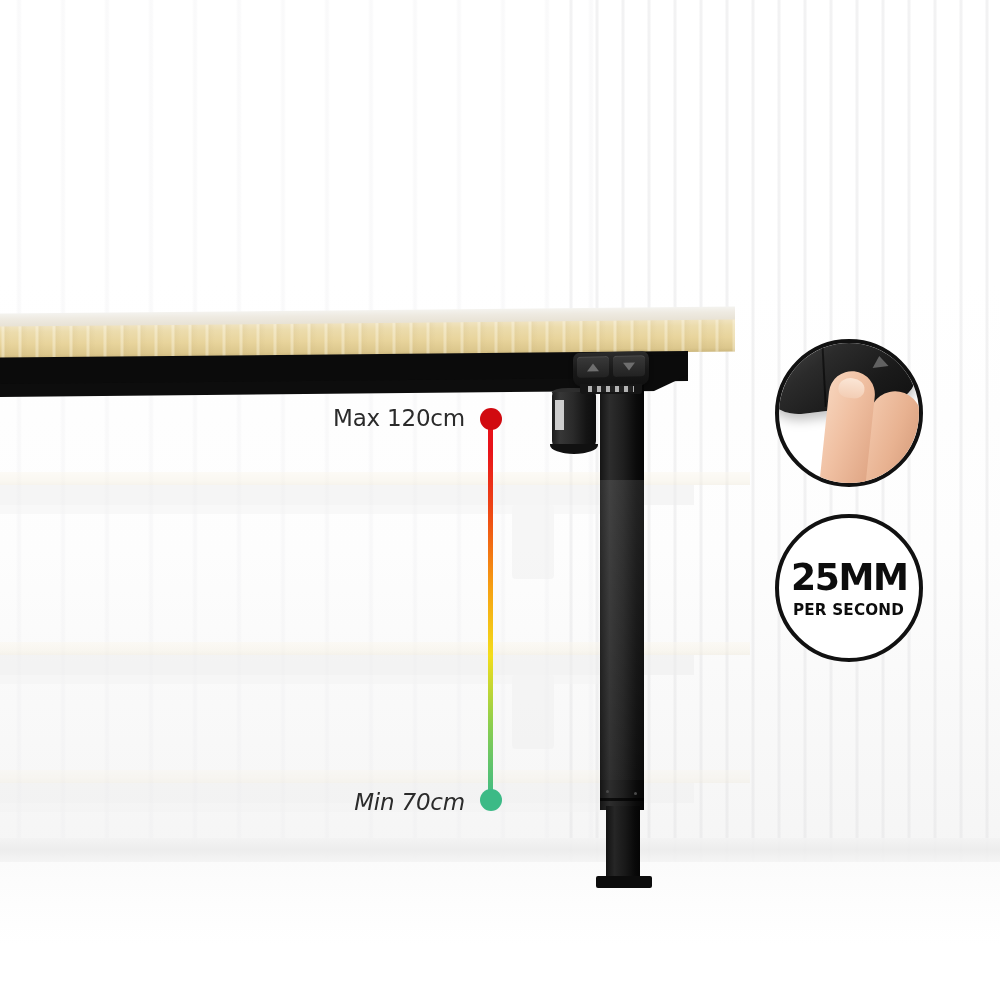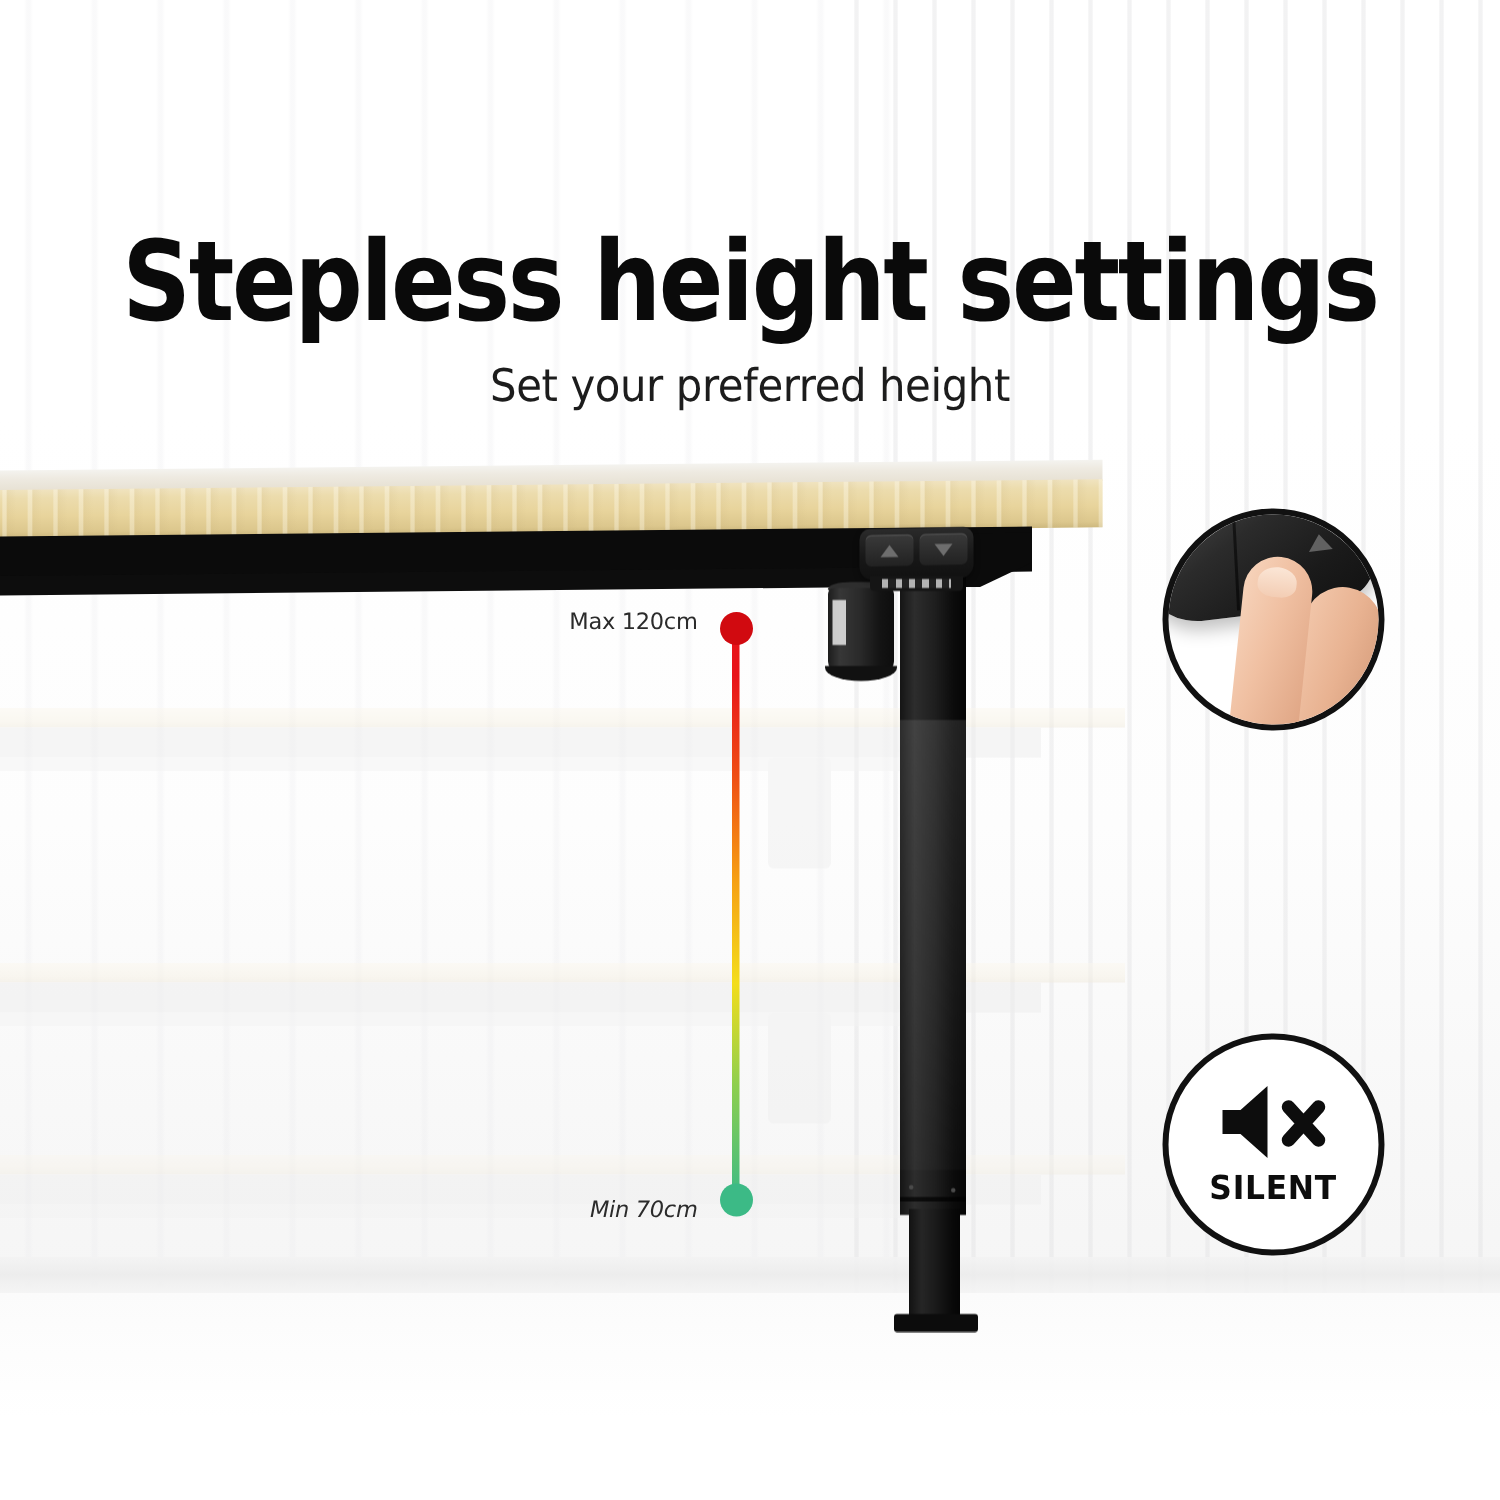--- a/index.html
+++ b/index.html
@@ -373,21 +373,21 @@
     background: #d10a10;
   }
   .scale-dot.min {
     bottom: -11px;
     background: #3cba86;
   }
   .scale-label {
     position: absolute;
     right: 30px;
     font-family: "DejaVu Sans", sans-serif;
-    font-size: 15px;
+    font-size: 23px;
     letter-spacing: -0.2px;
     color: #2b2b2b;
     white-space: nowrap;
   }
   .scale-label.max { top: -15px; }
   .scale-label.min { bottom: -15px; font-style: italic; }
 
   
   .badge {
     position: absolute;
@@ -505,24 +505,20 @@
 <body>
 
 <div id="stage">
 
   <div class="bg-room"></div>
   <div class="bg-blinds-2"></div>
   <div class="bg-blinds"></div>
   <div class="bg-floorline"></div>
   <div class="bg-floor"></div>
 
-  <div class="headings">
-    <div class="title">Stepless height settings</div>
-    <div class="subtitle">Set your preferred height</div>
-  </div>
 
   <div class="ghost" style="top:472px;">
     <div class="g-top"></div>
     <div class="g-frame"></div>
     <div class="g-frame2"></div>
     <div class="g-motor"></div>
   </div>
   <div class="ghost" style="top:642px;">
     <div class="g-top"></div>
     <div class="g-frame"></div>
@@ -579,24 +575,19 @@
       <div class="seam"></div>
       <div class="glyph"></div>
     </div>
     <div class="photo-shadow"></div>
     <div class="photo-finger2"></div>
     <div class="photo-finger">
       <div class="nail"></div>
     </div>
   </div>
 
-
-  <div class="badge b3">
-    <div class="mute-wrap">
-      <svg class="mute-icon" width="76" height="52" viewBox="0 0 76 52">
-        <path d="M4 18 H16 L34 2 V50 L16 34 H4 Z" fill="#0d0d0d"></path>
-        <path d="M48 16 L68 38 M68 16 L48 38" stroke="#0d0d0d" stroke-width="9" stroke-linecap="round"></path>
-      </svg>
-    </div>
-    <div class="badge-silent">SILENT</div>
-  </div>
+  <div class="badge b2">
+    <div class="badge-main">25MM</div>
+    <div class="badge-sub">PER SECOND</div>
+  </div>
+
 
 </div>
 
 </body></html>

